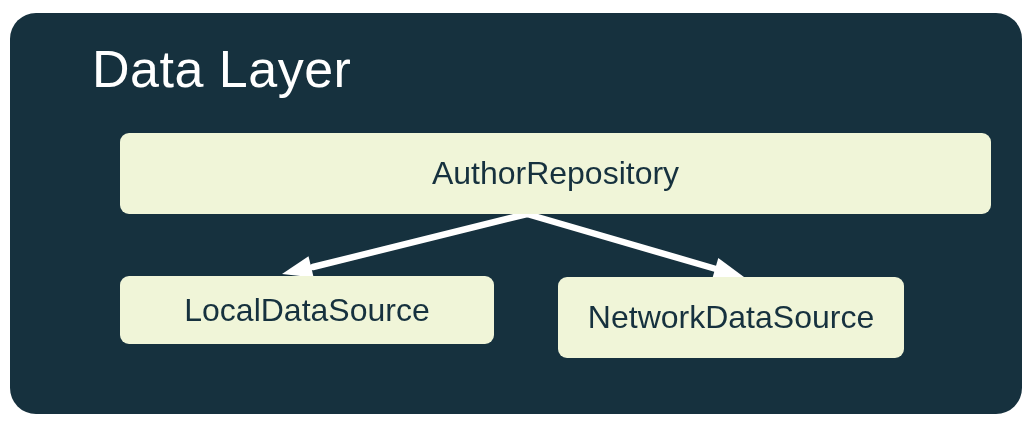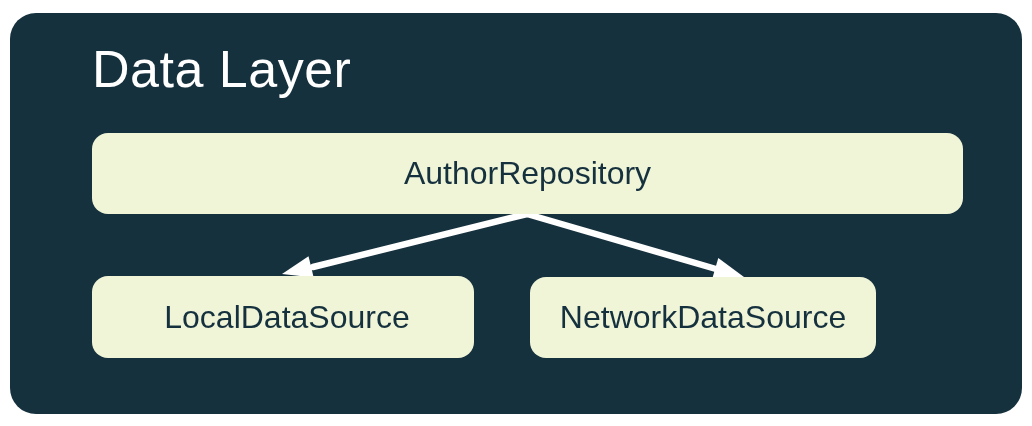--- a/index.html
+++ b/index.html
@@ -30,32 +30,33 @@
     font-size: 52px;
     line-height: 1.15;
     font-weight: 400;
     letter-spacing: 0.5px;
     color: var(--title_text, #ffffff);
     white-space: nowrap;
   }
   .node {
     position: absolute;
     background: var(--node_bg, #F0F5D8);
-    border-radius: 16px;
+    border-radius: 9px;
     display: flex;
     align-items: center;
     justify-content: center;
+    margin-left: 28px;
   }
   .node-label {
     font-size: 32px;
     color: var(--node_text, #16313E);
     white-space: nowrap;
   }
   .node-repository { left: 82px; top: 120px; width: 871px; height: 81px; }
-  .node-local      { left: 82px; top: 263px; width: 374px; height: 82px; padding-left: 8px; }
+  .node-local      { left: 82px; top: 263px; width: 374px; height: 68px; }
   .node-network    { left: 520px; top: 264px; width: 346px; height: 81px; }
   .edges-layer {
     position: absolute;
     left: 0;
     top: 0;
     width: 1012px;
     height: 401px;
     pointer-events: none;
   }
   .edge-stroke {

